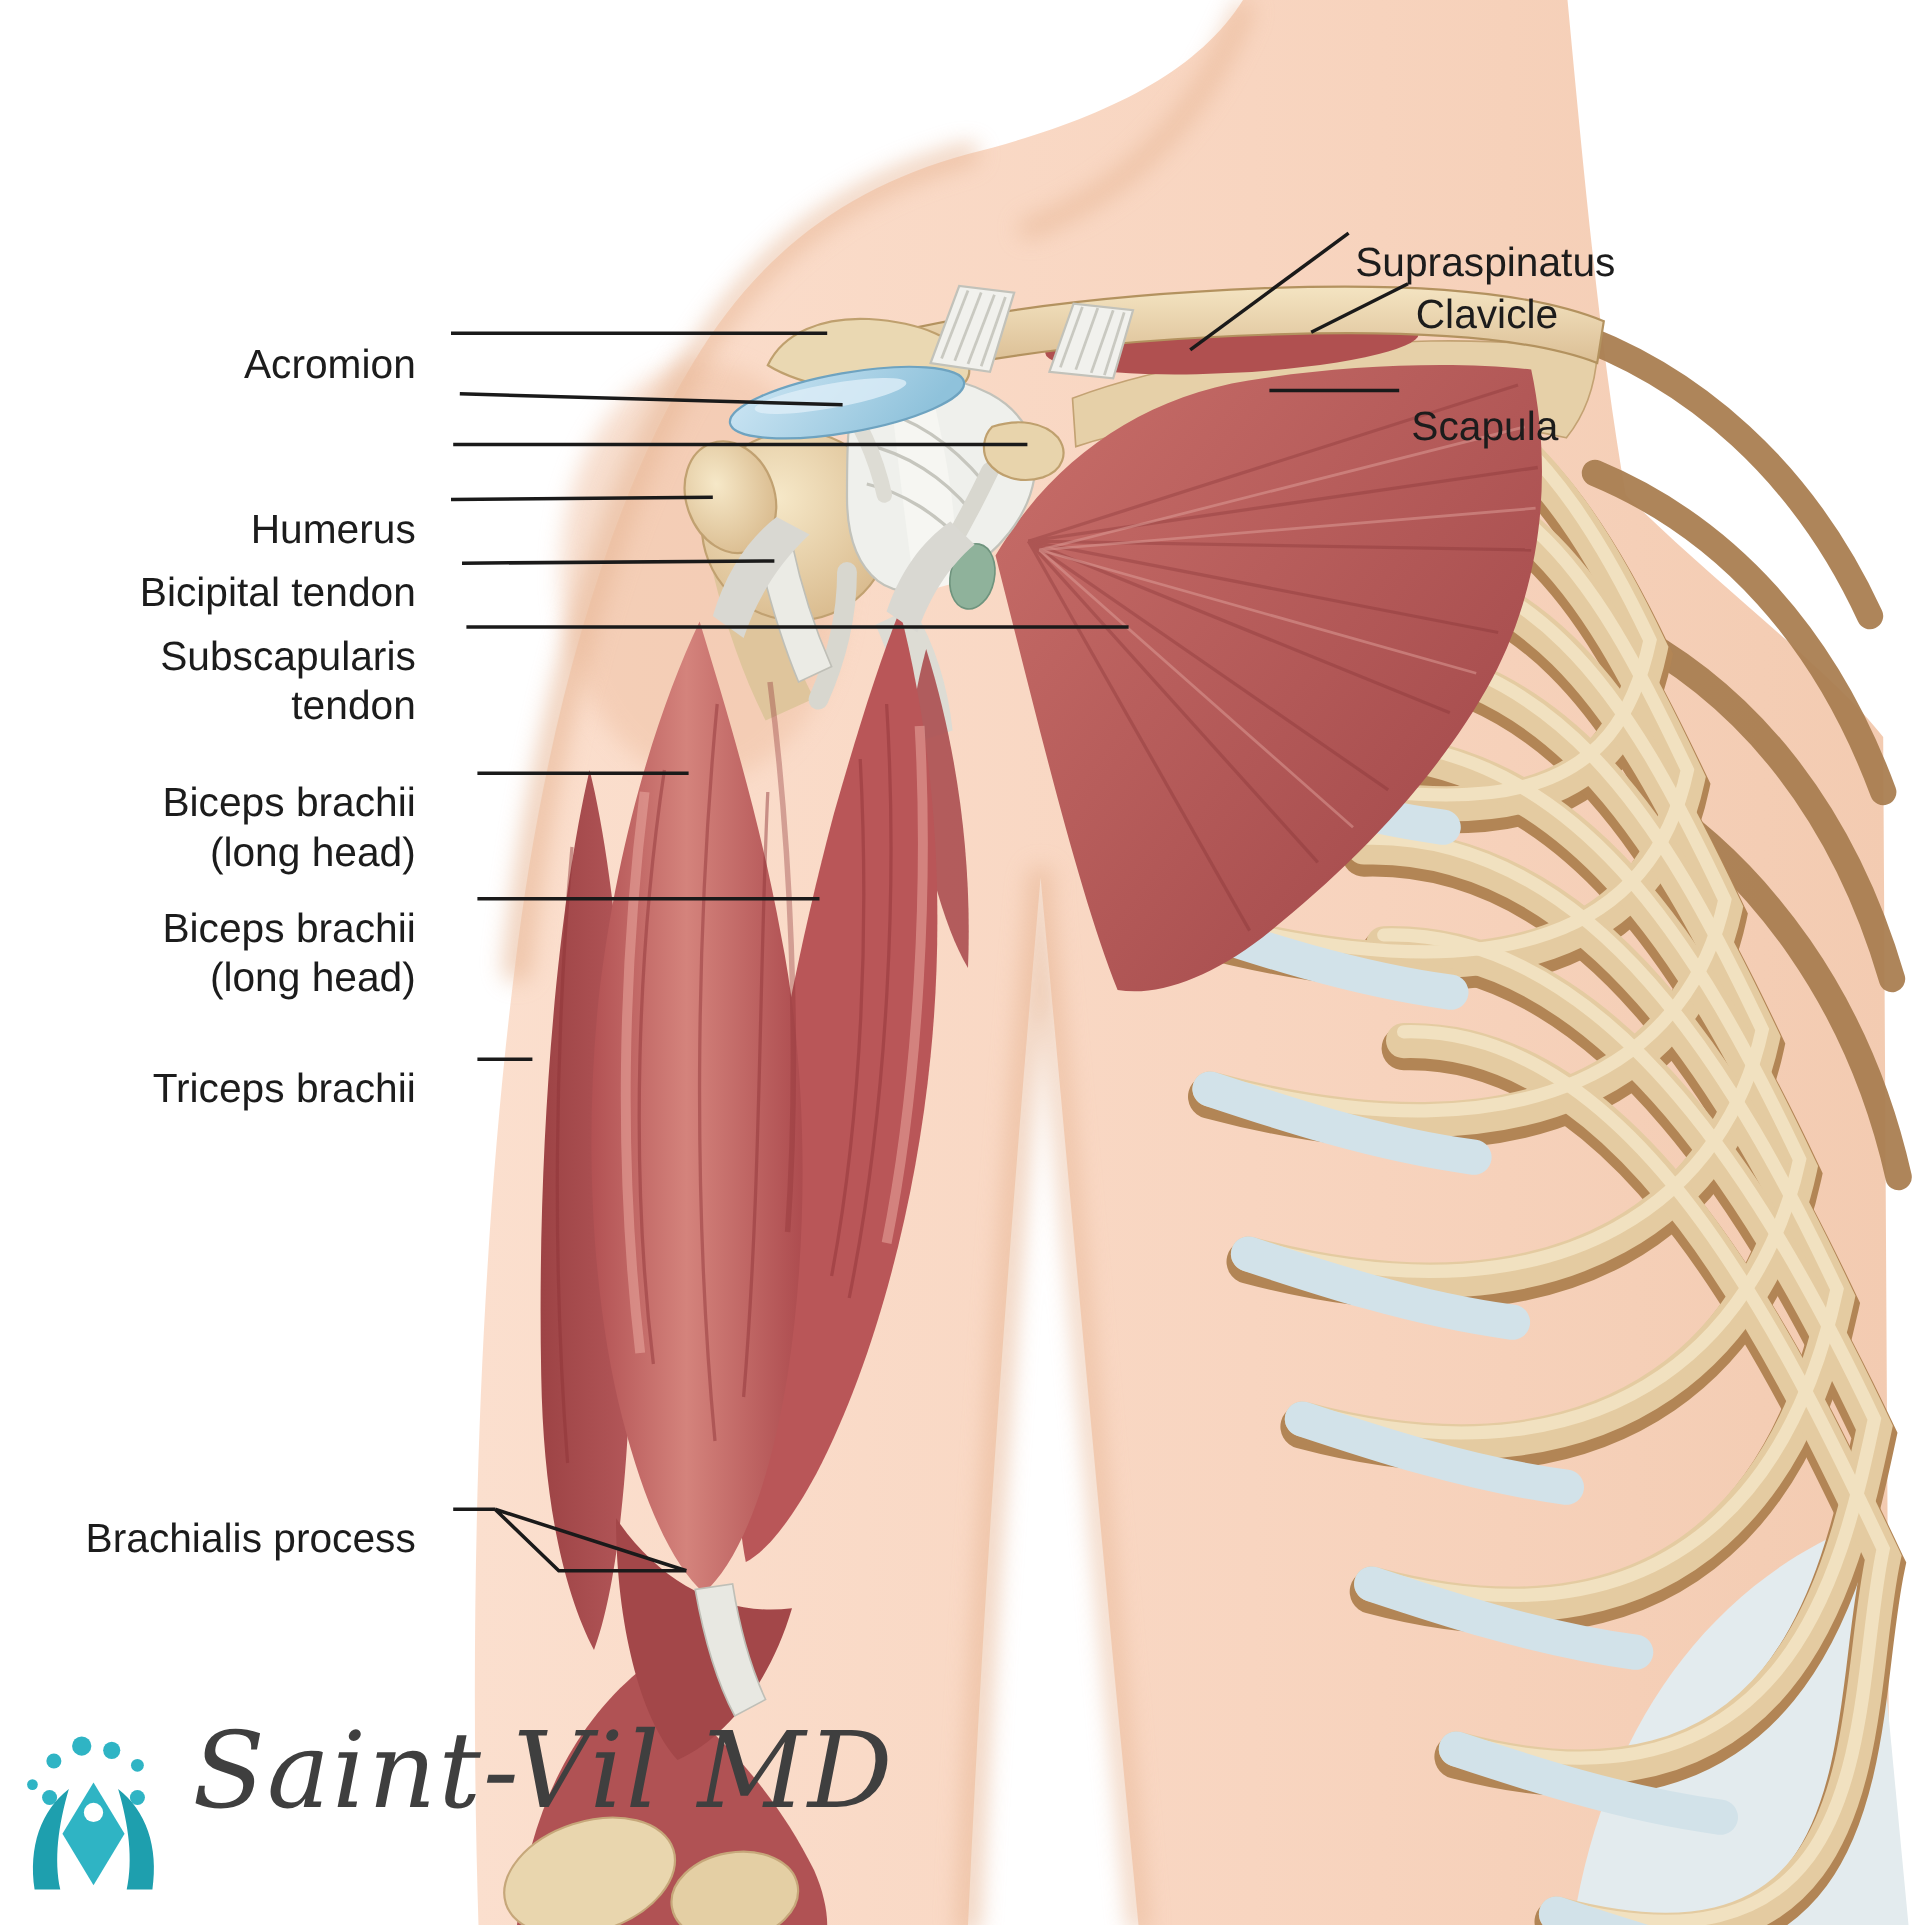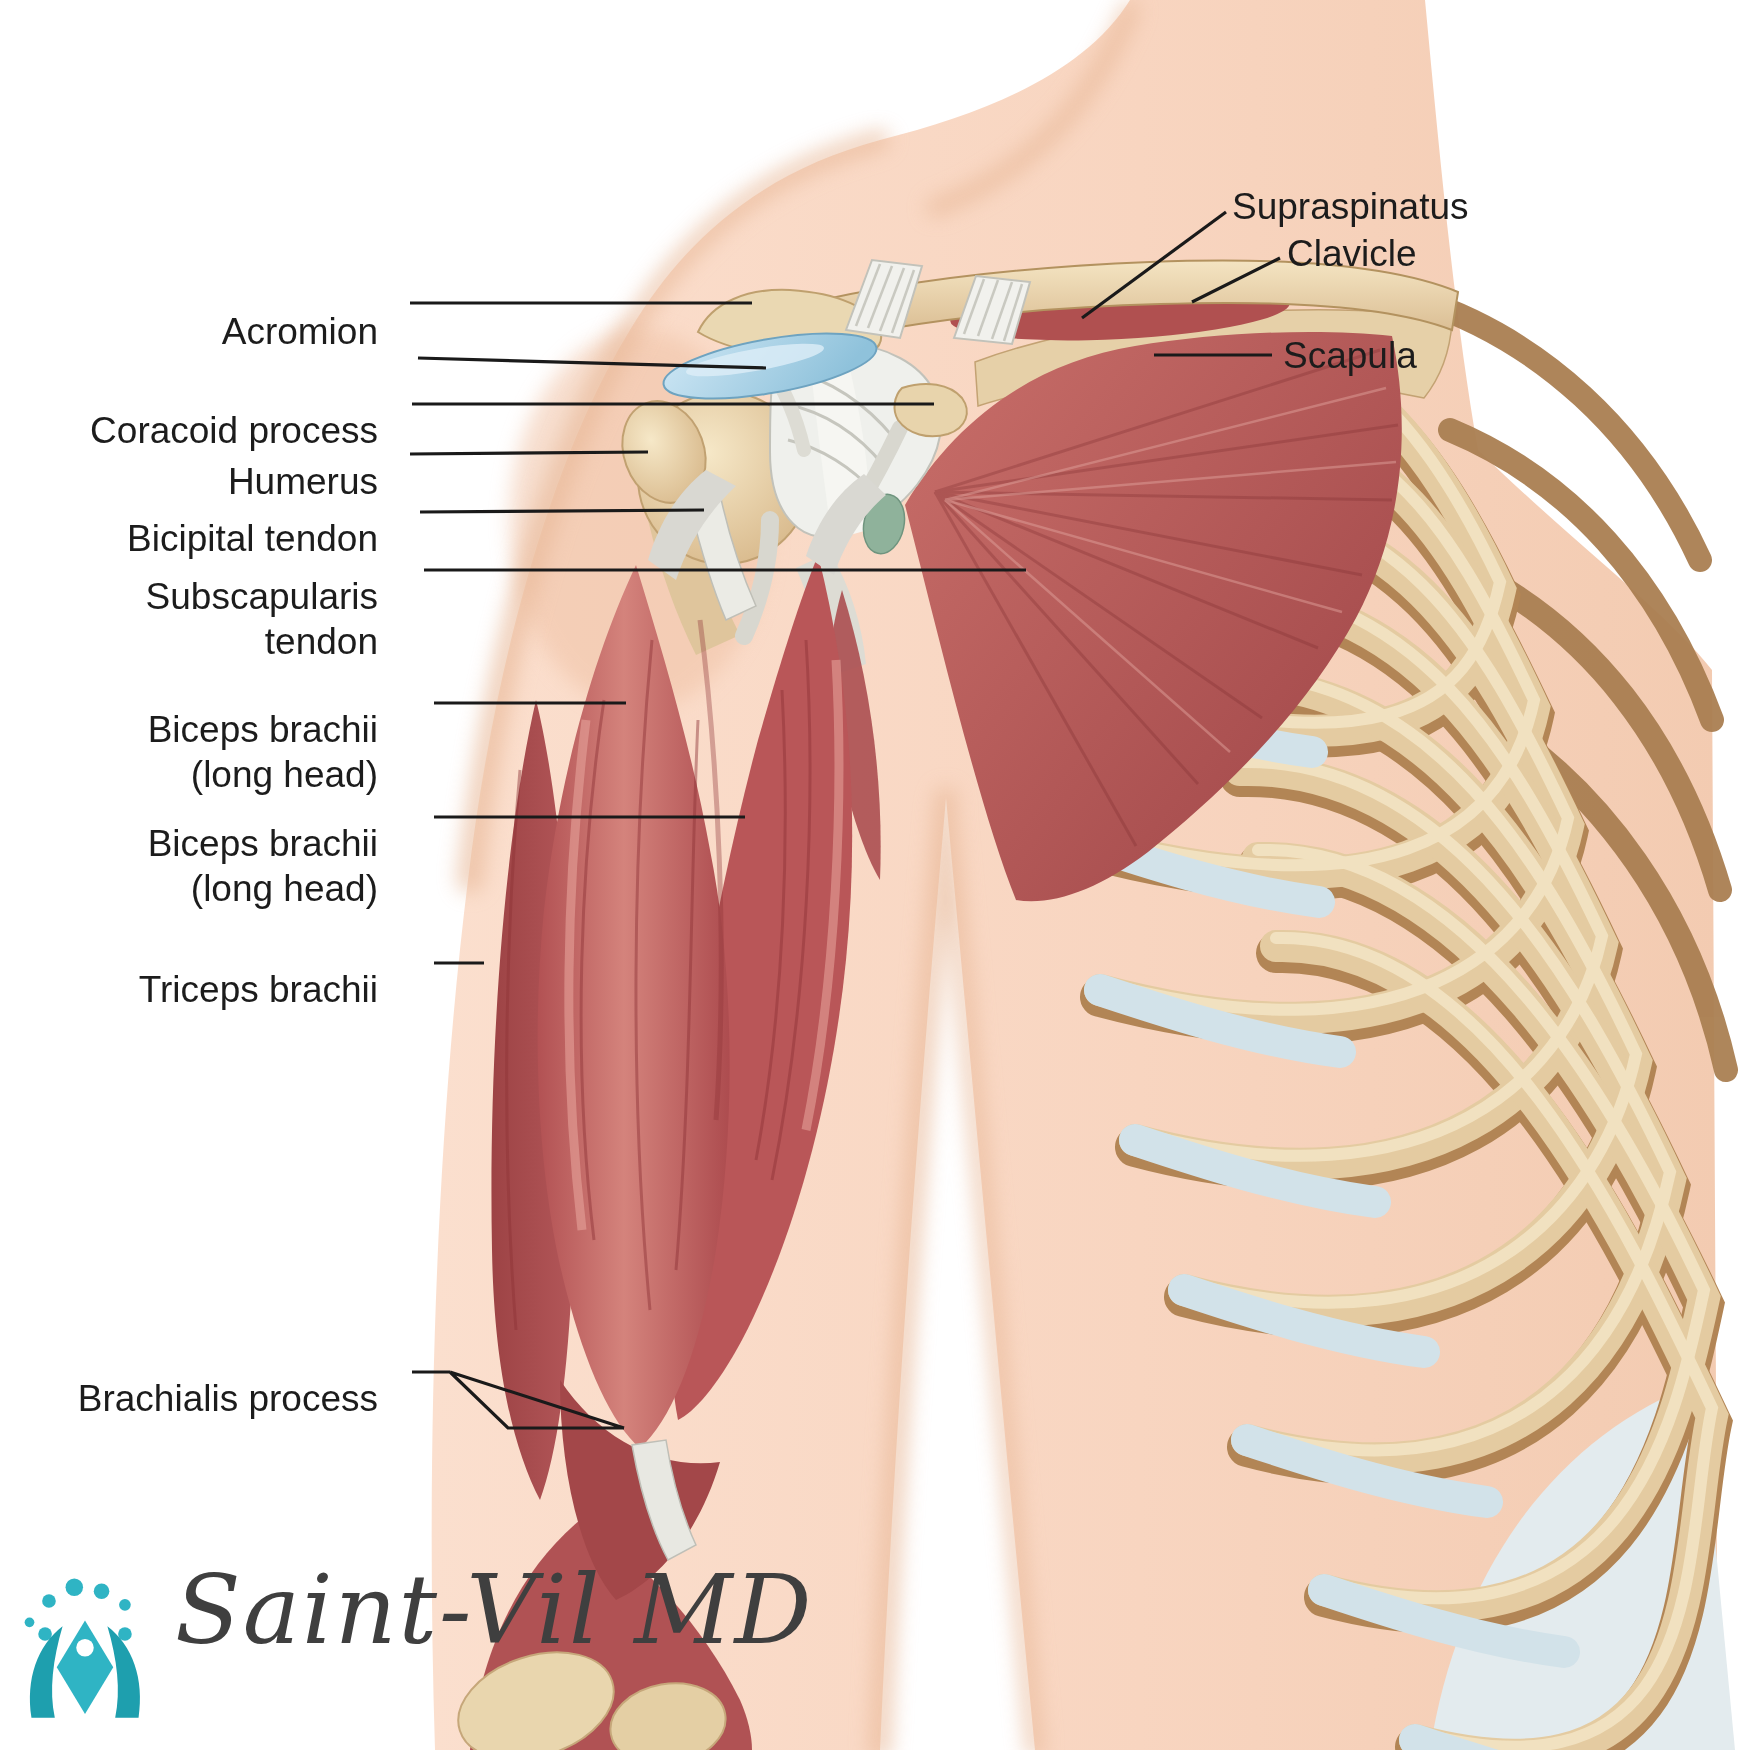--- a/index.html
+++ b/index.html
@@ -7,21 +7,21 @@
     position:relative;width:1750px;height:1750px;background:#ffffff;
     font-family:"Liberation Sans",sans-serif;overflow:hidden;
   }
   svg.art{position:absolute;left:0;top:0;width:1750px;height:1750px;}
   .label{
     position:absolute;color:#1c1c1c;font-size:37px;line-height:45px;
     white-space:nowrap;
   }
   .label span{display:block;}
   .label.left{right:1372px;text-align:right;margin-top:26px;}
-  .label.rightl{text-align:left;}
+  .label.rightl{text-align:left;margin-top:32px;}
   .logo{position:absolute;left:0;top:1548px;width:780px;height:202px;}
   .logo-mark{position:absolute;left:10px;top:14px;width:150px;height:185px;}
   .logo-name{
     position:absolute;left:175px;top:6px;
     font-family:"DejaVu Serif",serif;font-style:italic;
     font-size:96px;color:#3f3f3f;letter-spacing:2px;white-space:nowrap;
   }
   .logo-tagline{
     position:absolute;left:220px;top:142px;
     font-size:27px;color:#5a5a5a;letter-spacing:0.42em;white-space:nowrap;
@@ -312,23 +312,20 @@
     <path d="M412 1372 L450 1372 M450 1372 L508 1428 L624 1428 M450 1372 L624 1428"></path>
     <path d="M1226 212 L1082 318"></path>
     <path d="M1280 258 L1192 302"></path>
     <path d="M1272 355 L1154 355"></path>
   </g>
 </svg>
 
 <div class="label left" style="top:283px">
   <span>Acromion</span>
 </div>
-<div class="label left" style="top:382px">
-  <span>Coracoid process</span>
-</div>
 <div class="label left" style="top:433px">
   <span>Humerus</span>
 </div>
 <div class="label left" style="top:490px">
   <span>Bicipital tendon</span>
 </div>
 <div class="label left" style="top:548px">
   <span>Subscapularis</span>
   <span>tendon</span>
 </div>

